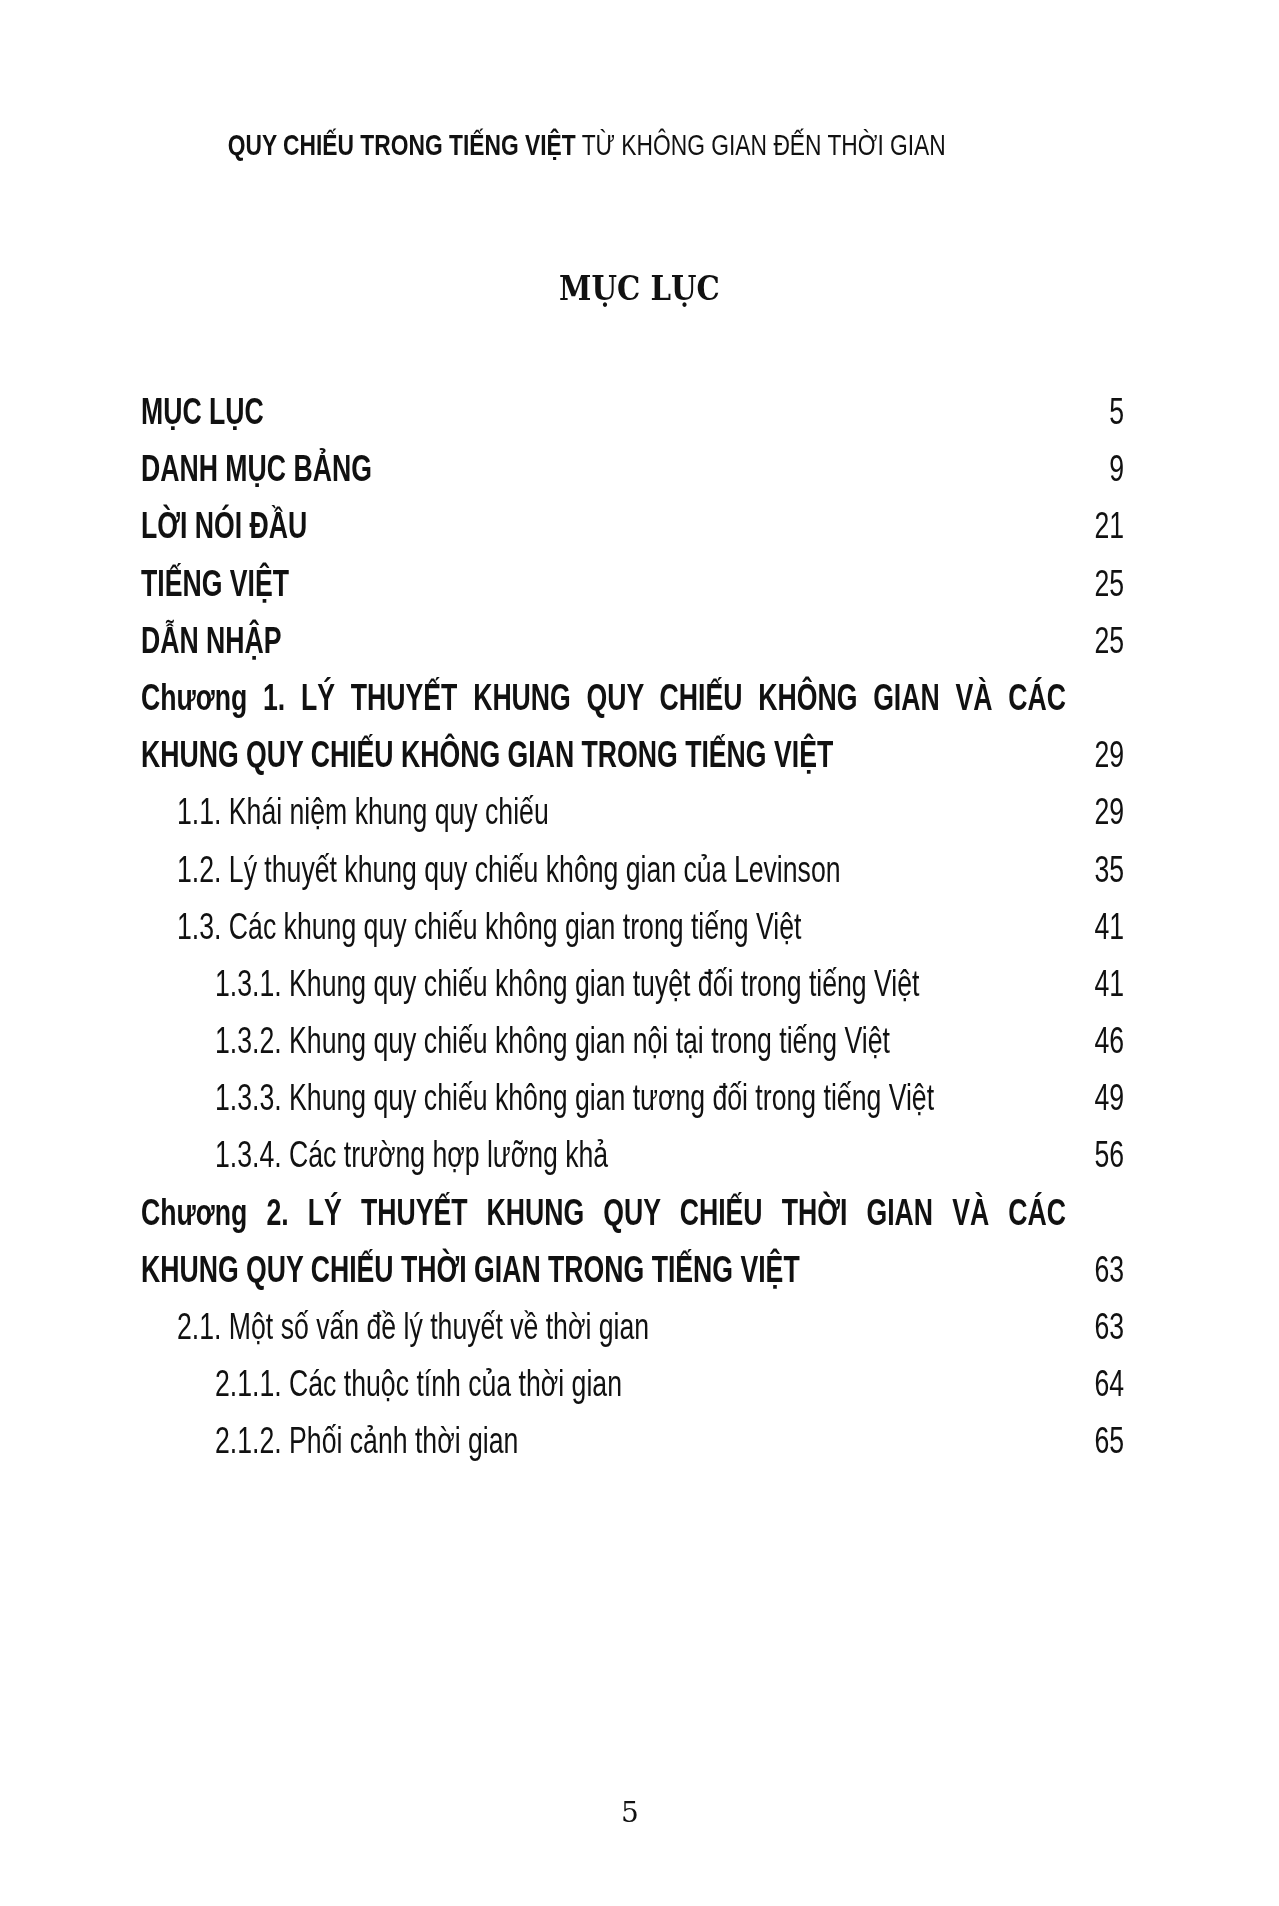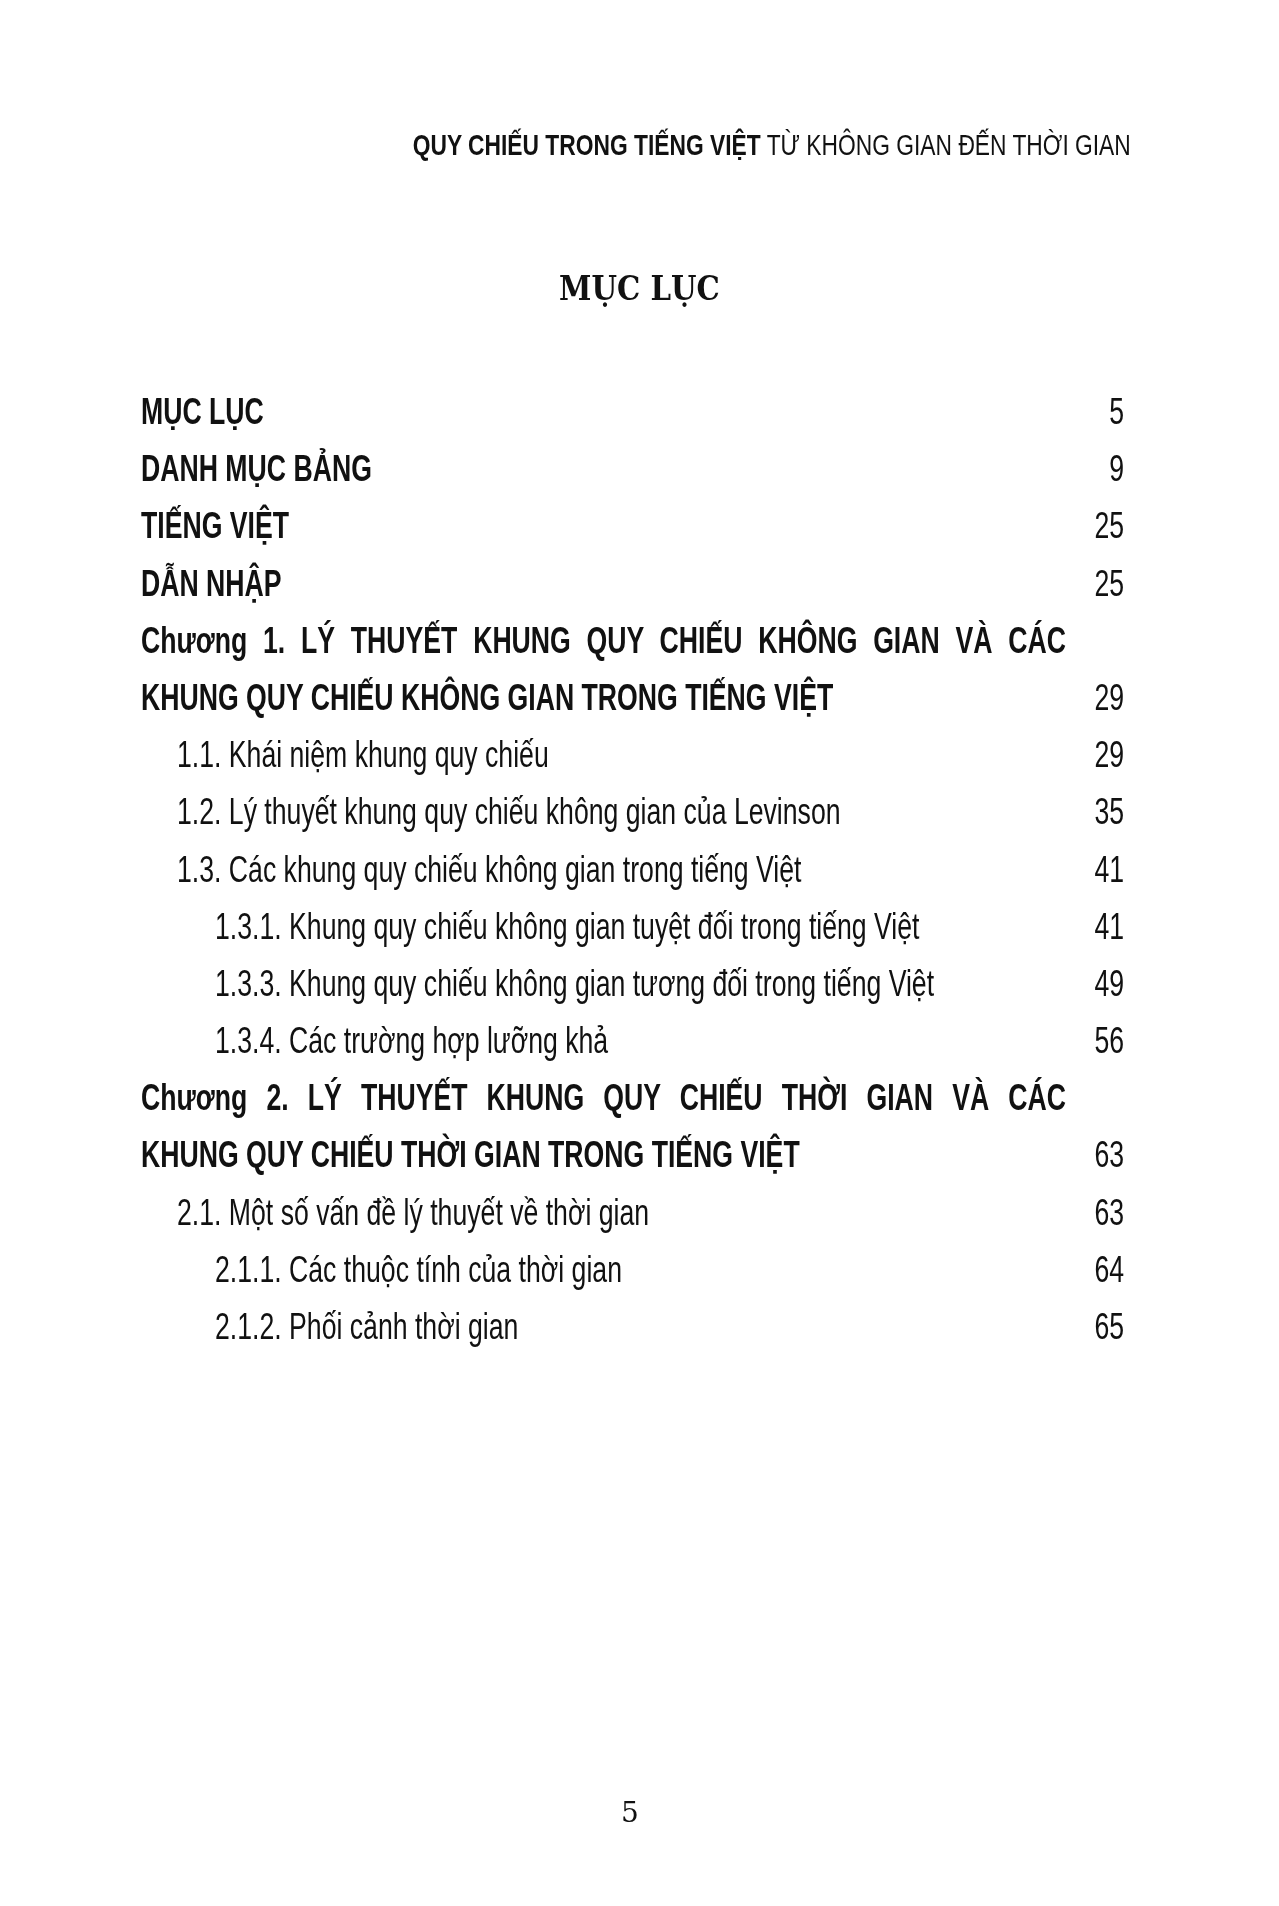--- a/index.html
+++ b/index.html
@@ -1,18 +1,18 @@
 <!DOCTYPE html>
 <html><head>
 <meta charset="utf-8">
 <style>
   html, body { margin:0; padding:0; background:#ffffff; }
   body { width:1279px; height:1906px; position:relative; overflow:hidden; color:#111; }
   .running-head {
-    position:absolute; top:128px; left:7px; width:1124px; text-align:right;
+    position:absolute; top:128px; left:1px; width:1124px; text-align:left;
     font-family:"Liberation Sans", sans-serif; font-size:30px; line-height:34px;
     white-space:nowrap;
   }
   .running-head .inner { display:inline-block; transform:scaleX(0.76); transform-origin:right center; }
   .running-head .bold { font-weight:bold; }
   .running-head .normal { font-weight:normal; }
   .toc-title {
     position:absolute; top:268px; left:0; width:1279px; text-align:center;
     font-family:"DejaVu Serif", serif; font-weight:bold; font-size:34px; line-height:40px;
   }
@@ -49,20 +49,24 @@
 <div class="toc" id="toc">
     <div class="toc-line lvl0">
       <span class="txt">MỤC LỤC</span>
       <span class="pg">5</span>
     </div>
     <div class="toc-line lvl0">
       <span class="txt">DANH MỤC BẢNG</span>
       <span class="pg">9</span>
     </div>
     <div class="toc-line lvl0">
+      <span class="txt">LỜI NÓI ĐẦU</span>
+      <span class="pg">21</span>
+    </div>
+    <div class="toc-line lvl0">
       <span class="txt">TIẾNG VIỆT</span>
       <span class="pg">25</span>
     </div>
     <div class="toc-line lvl0">
       <span class="txt">DẪN NHẬP</span>
       <span class="pg">25</span>
     </div>
     <div class="toc-line lvl0">
       <span class="txt" style="word-spacing: 11.2953px;">Chương 1. LÝ THUYẾT KHUNG QUY CHIẾU KHÔNG GIAN VÀ CÁC</span>
       <span class="pg"></span>
@@ -79,20 +83,24 @@
       <span class="txt">1.2. Lý thuyết khung quy chiếu không gian của Levinson</span>
       <span class="pg">35</span>
     </div>
     <div class="toc-line lvl1">
       <span class="txt">1.3. Các khung quy chiếu không gian trong tiếng Việt</span>
       <span class="pg">41</span>
     </div>
     <div class="toc-line lvl2">
       <span class="txt">1.3.1. Khung quy chiếu không gian tuyệt đối trong tiếng Việt</span>
       <span class="pg">41</span>
+    </div>
+    <div class="toc-line lvl2">
+      <span class="txt">1.3.2. Khung quy chiếu không gian nội tại trong tiếng Việt</span>
+      <span class="pg">46</span>
     </div>
     <div class="toc-line lvl2">
       <span class="txt">1.3.3. Khung quy chiếu không gian tương đối trong tiếng Việt</span>
       <span class="pg">49</span>
     </div>
     <div class="toc-line lvl2">
       <span class="txt">1.3.4. Các trường hợp lưỡng khả</span>
       <span class="pg">56</span>
     </div>
     <div class="toc-line lvl0">

